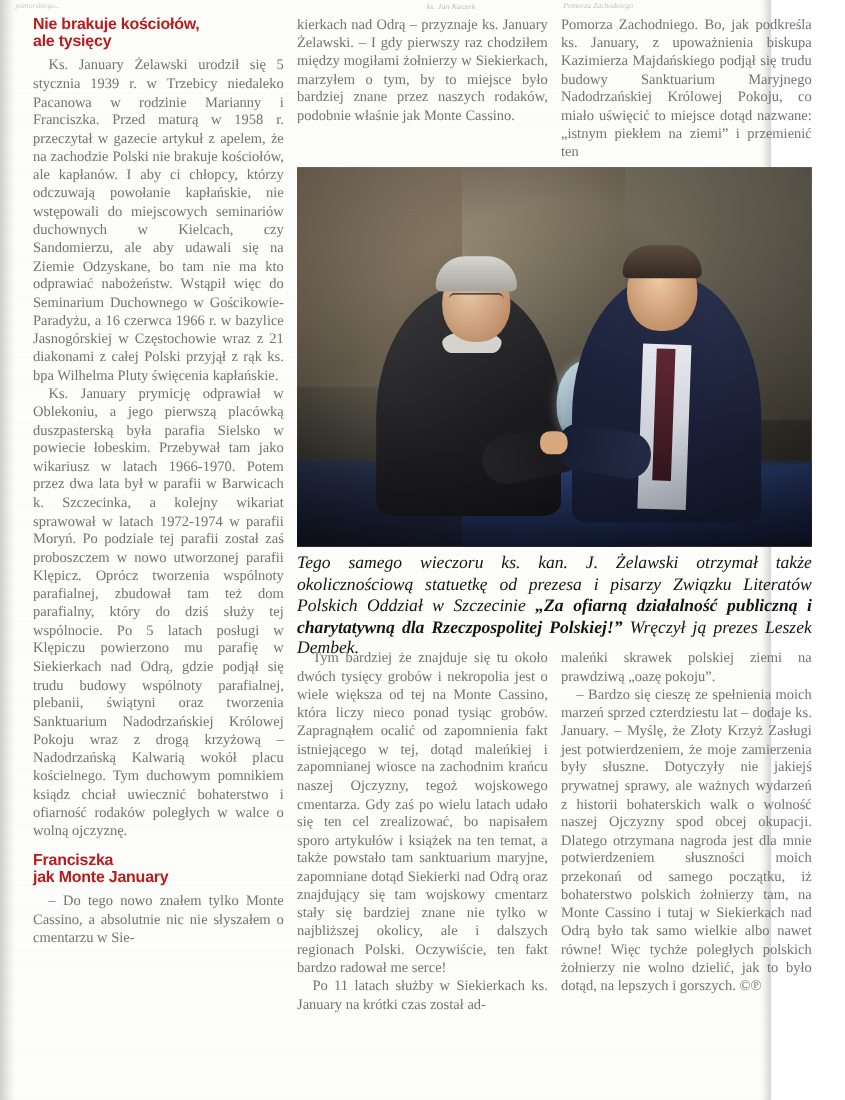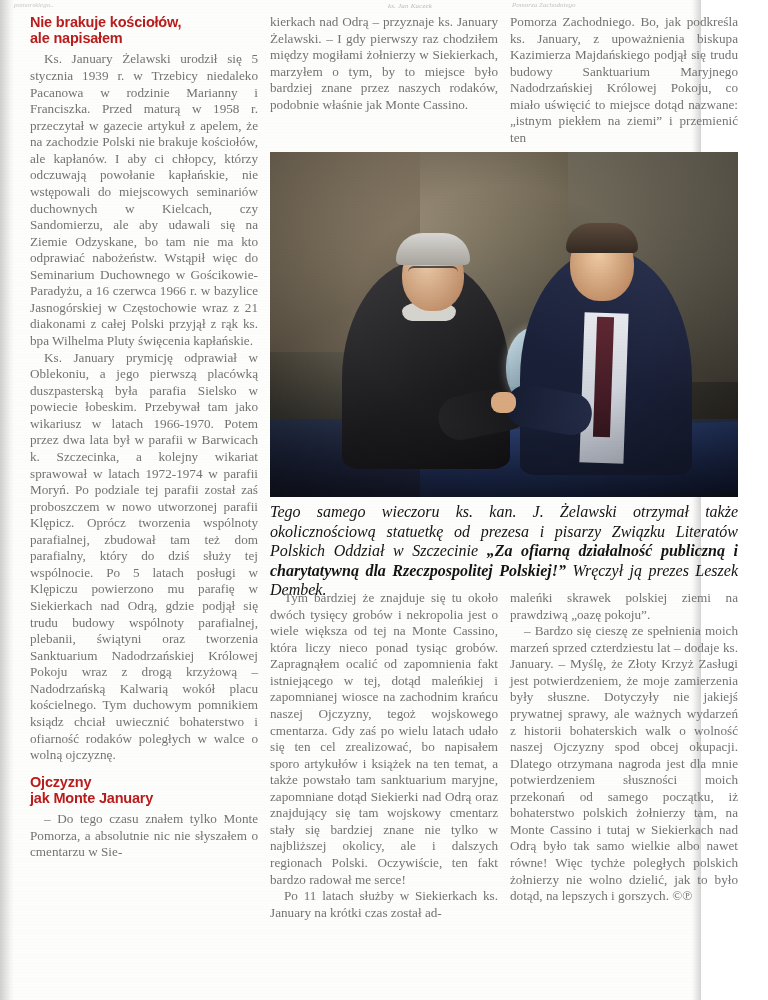--- a/index.html
+++ b/index.html
@@ -325,29 +325,29 @@
 
   <div class="top-faint-left">pomorskiego..</div>
   <div class="top-faint">ks. Jan Kaczek</div>
   <div class="top-faint-right">Pomorza Zachodniego</div>
 
   <div class="cols">
 
     <div class="col col1">
       <h2 class="head">
         <span>Nie brakuje kościołów,</span><br>
-        <span>ale napisałem</span>
+        <span>ale tysięcy</span>
       </h2>
       <p class="ind">Ks. January Żelawski urodził się 5 stycznia 1939 r. w Trzebicy niedaleko Pacanowa w rodzinie Marianny i Franciszka. Przed maturą w 1958 r. przeczytał w gazecie artykuł z apelem, że na zachodzie Polski nie brakuje kościołów, ale kapłanów. I aby ci chłopcy, którzy odczuwają powołanie kapłańskie, nie wstępowali do miejscowych seminariów duchownych w Kielcach, czy Sandomierzu, ale aby udawali się na Ziemie Odzyskane, bo tam nie ma kto odprawiać nabożeństw. Wstąpił więc do Seminarium Duchownego w Gościkowie-Paradyżu, a 16 czerwca 1966 r. w bazylice Jasnogórskiej w Częstochowie wraz z 21 diakonami z całej Polski przyjął z rąk ks. bpa Wilhelma Pluty święcenia kapłańskie.</p>
       <p class="ind">Ks. January prymicję odprawiał w Oblekoniu, a jego pierwszą placówką duszpasterską była parafia Sielsko w powiecie łobeskim. Przebywał tam jako wikariusz w latach 1966-1970. Potem przez dwa lata był w parafii w Barwicach k. Szczecinka, a kolejny wikariat sprawował w latach 1972-1974 w parafii Moryń. Po podziale tej parafii został zaś proboszczem w nowo utworzonej parafii Klępicz. Oprócz tworzenia wspólnoty parafialnej, zbudował tam też dom parafialny, który do dziś służy tej wspólnocie. Po 5 latach posługi w Klępiczu powierzono mu parafię w Siekierkach nad Odrą, gdzie podjął się trudu budowy wspólnoty parafialnej, plebanii, świątyni oraz tworzenia Sanktuarium Nadodrzańskiej Królowej Pokoju wraz z drogą krzyżową – Nadodrzańską Kalwarią wokół placu kościelnego. Tym duchowym pomnikiem ksiądz chciał uwiecznić bohaterstwo i ofiarność rodaków poległych w walce o wolną ojczyznę.</p>
       <h2 class="head sec">
-        <span>Ojczyzny</span><br>
+        <span>Franciszka</span><br>
         <span>jak Monte January</span>
       </h2>
-      <p class="ind">– Do tego czasu znałem tylko Monte Pomorza, a absolutnie nic nie słyszałem o cmentarzu w Sie-</p>
+      <p class="ind">– Do tego nowo znałem tylko Monte Cassino, a absolutnie nic nie słyszałem o cmentarzu w Sie-</p>
     </div>
 
     <div class="col col2">
       <p>kierkach nad Odrą – przyznaje ks. January Żelawski. – I gdy pierwszy raz chodziłem między mogiłami żołnierzy w Siekierkach, marzyłem o tym, by to miejsce było bardziej znane przez naszych rodaków, podobnie właśnie jak Monte Cassino.</p>
     </div>
 
     <div class="col col3">
       <p>Pomorza Zachodniego. Bo, jak podkreśla ks. January, z upoważnienia biskupa Kazimierza Majdańskiego podjął się trudu budowy Sanktuarium Maryjnego Nadodrzańskiej Królowej Pokoju, co miało uświęcić to miejsce dotąd nazwane: „istnym piekłem na ziemi” i przemienić ten</p>
     </div>
 

